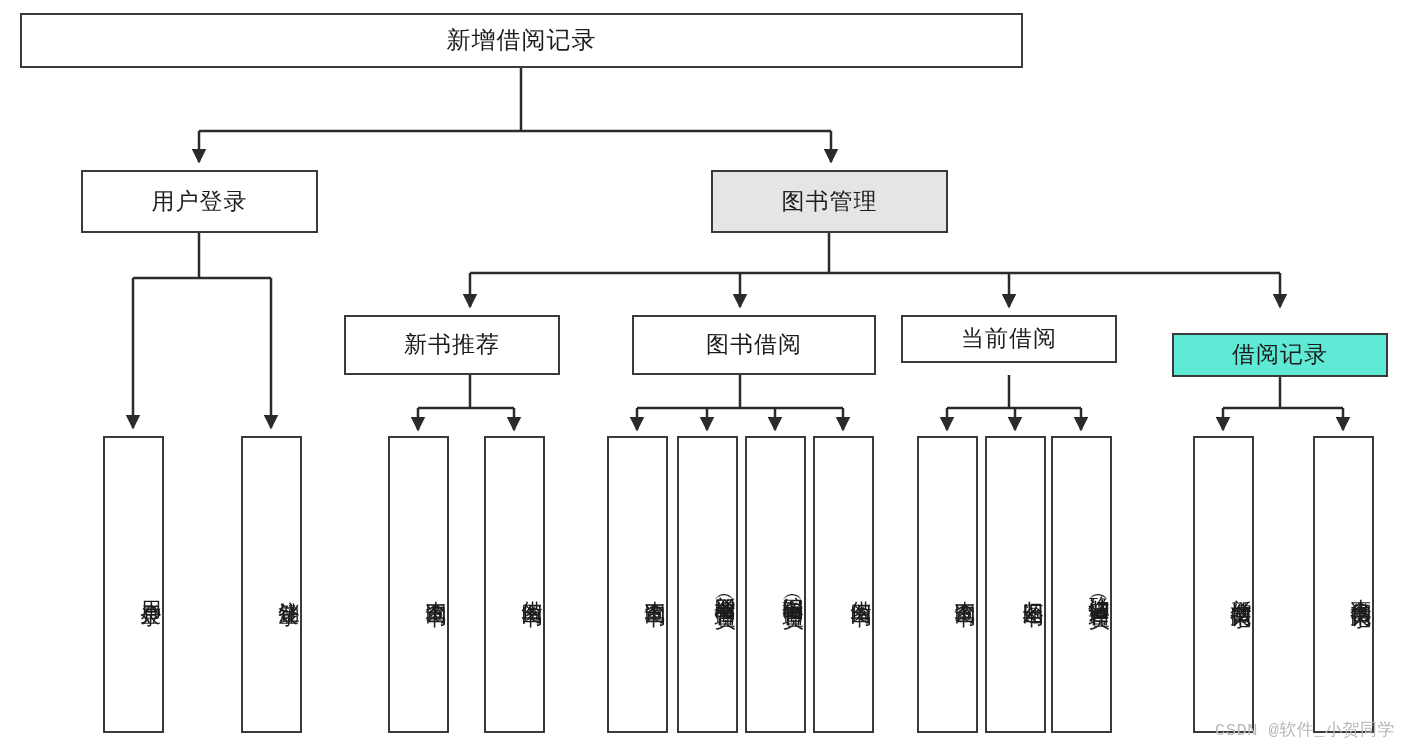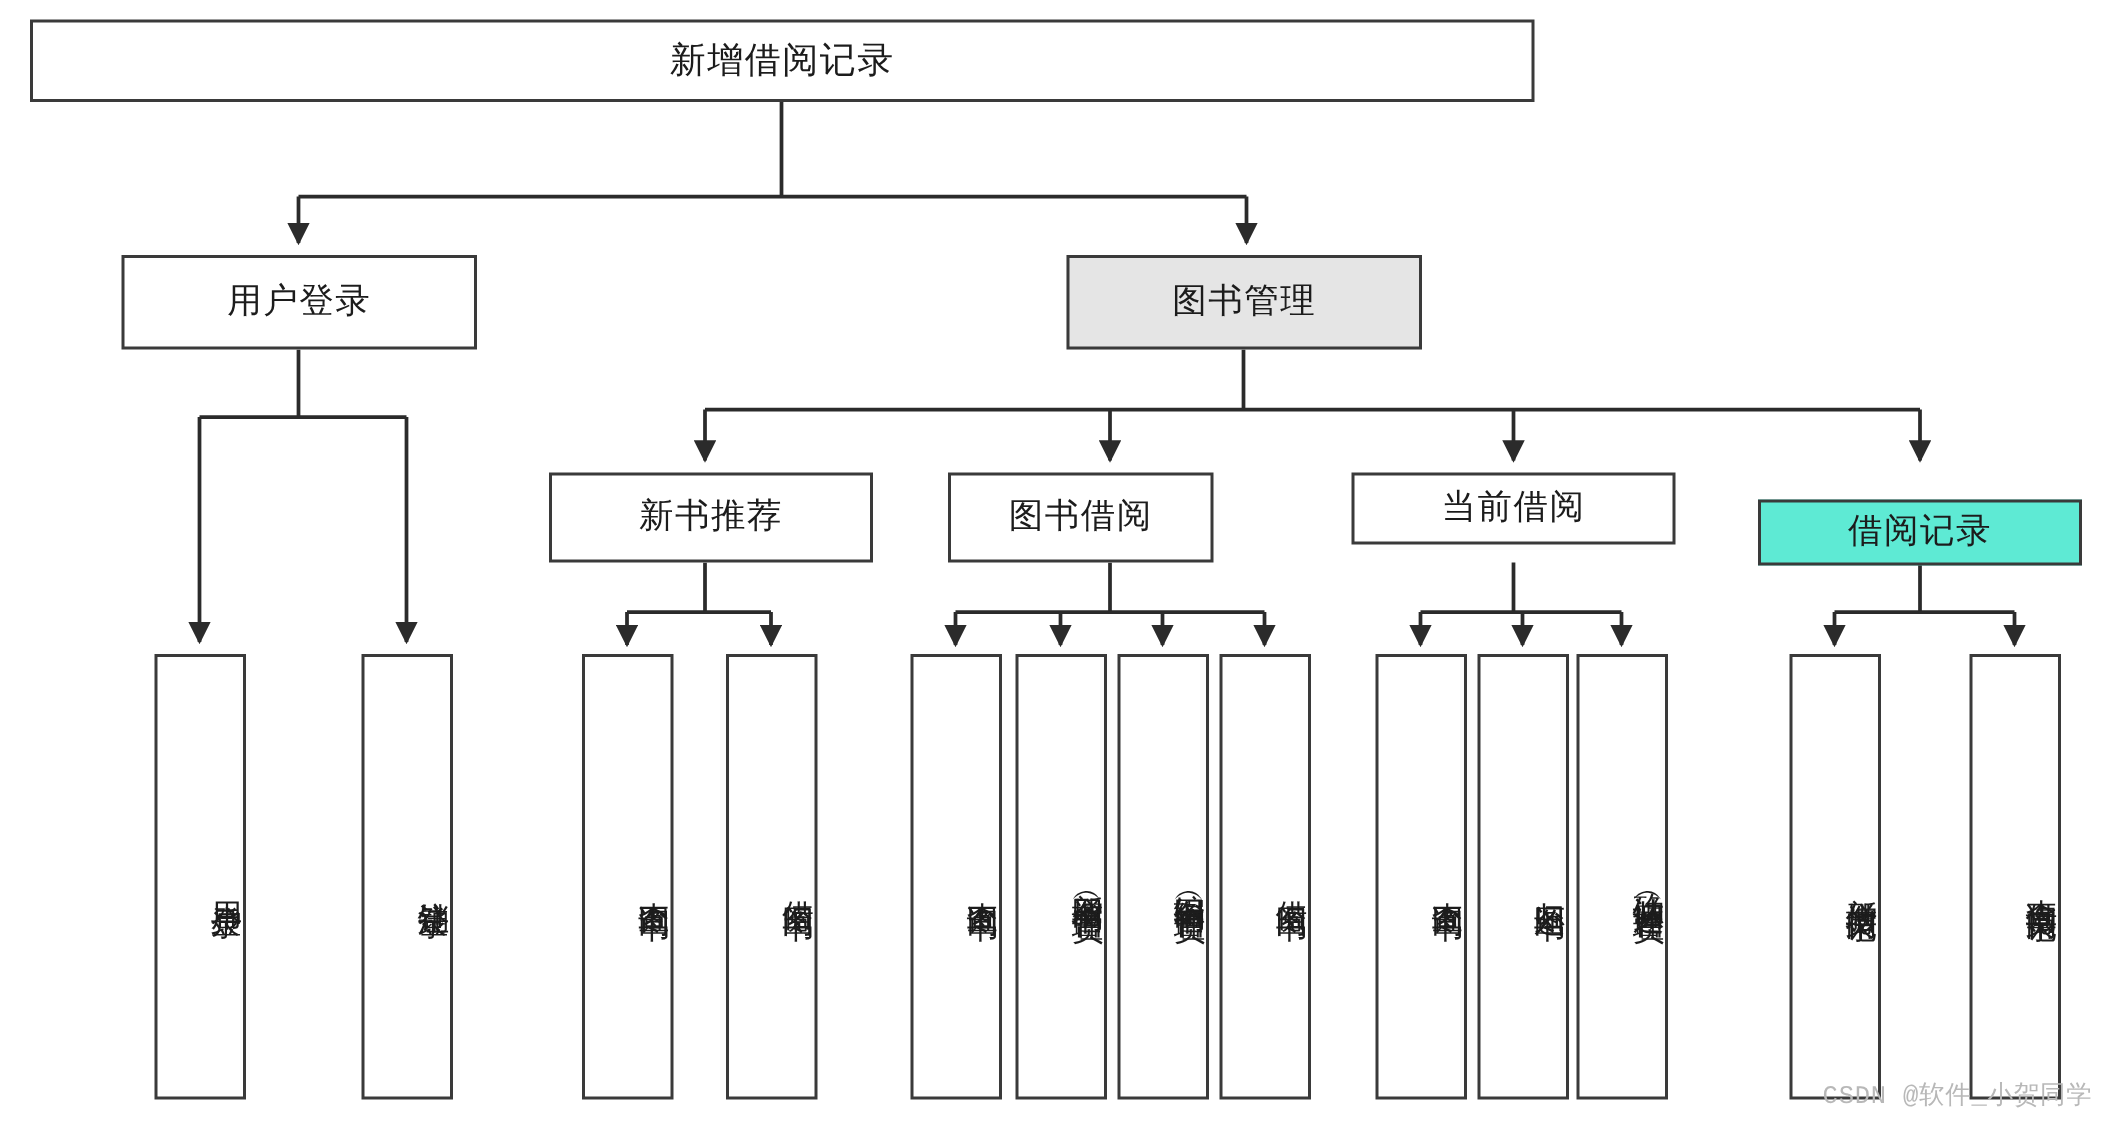--- a/index.html
+++ b/index.html
@@ -128,24 +128,24 @@
       <span>新增借阅记录</span>
     </div>
 
   <div class="node horiz" style="left: 81px; top: 170px; width: 237px; height: 63px; border-color: rgb(58, 58, 58); background: rgb(255, 255, 255); color: rgb(28, 28, 28);">
       <span>用户登录</span>
     </div>
   <div class="node horiz" style="left: 711px; top: 170px; width: 237px; height: 63px; border-color: rgb(58, 58, 58); background: #e5e5e5; color: rgb(28, 28, 28);">
       <span>图书管理</span>
     </div>
 
-  <div class="node horiz" style="left: 366px; top: 315px; width: 216px; height: 60px; border-color: rgb(58, 58, 58); background: rgb(255, 255, 255); color: rgb(28, 28, 28);">
+  <div class="node horiz" style="left: 344px; top: 315px; width: 216px; height: 60px; border-color: rgb(58, 58, 58); background: rgb(255, 255, 255); color: rgb(28, 28, 28);">
       <span>新书推荐</span>
     </div>
-  <div class="node horiz" style="left: 632px; top: 315px; width: 177px; height: 60px; border-color: rgb(58, 58, 58); background: rgb(255, 255, 255); color: rgb(28, 28, 28);">
+  <div class="node horiz" style="left: 632px; top: 315px; width: 244px; height: 60px; border-color: rgb(58, 58, 58); background: rgb(255, 255, 255); color: rgb(28, 28, 28);">
       <span>图书借阅</span>
     </div>
   <div class="node horiz" style="left: 901px; top: 315px; width: 216px; height: 48px; border-color: rgb(58, 58, 58); background: rgb(255, 255, 255); color: rgb(28, 28, 28);">
       <span>当前借阅</span>
     </div>
   <div class="node horiz" style="left: 1172px; top: 333px; width: 216px; height: 44px; border-color: rgb(58, 58, 58); background: #5eead4; color: rgb(28, 28, 28);">
       <span>借阅记录</span>
     </div>
 
   <div class="node vert" style="left: 103px; top: 436px; width: 61px; height: 297px; border-color: rgb(58, 58, 58); background: rgb(255, 255, 255); color: rgb(28, 28, 28);">

